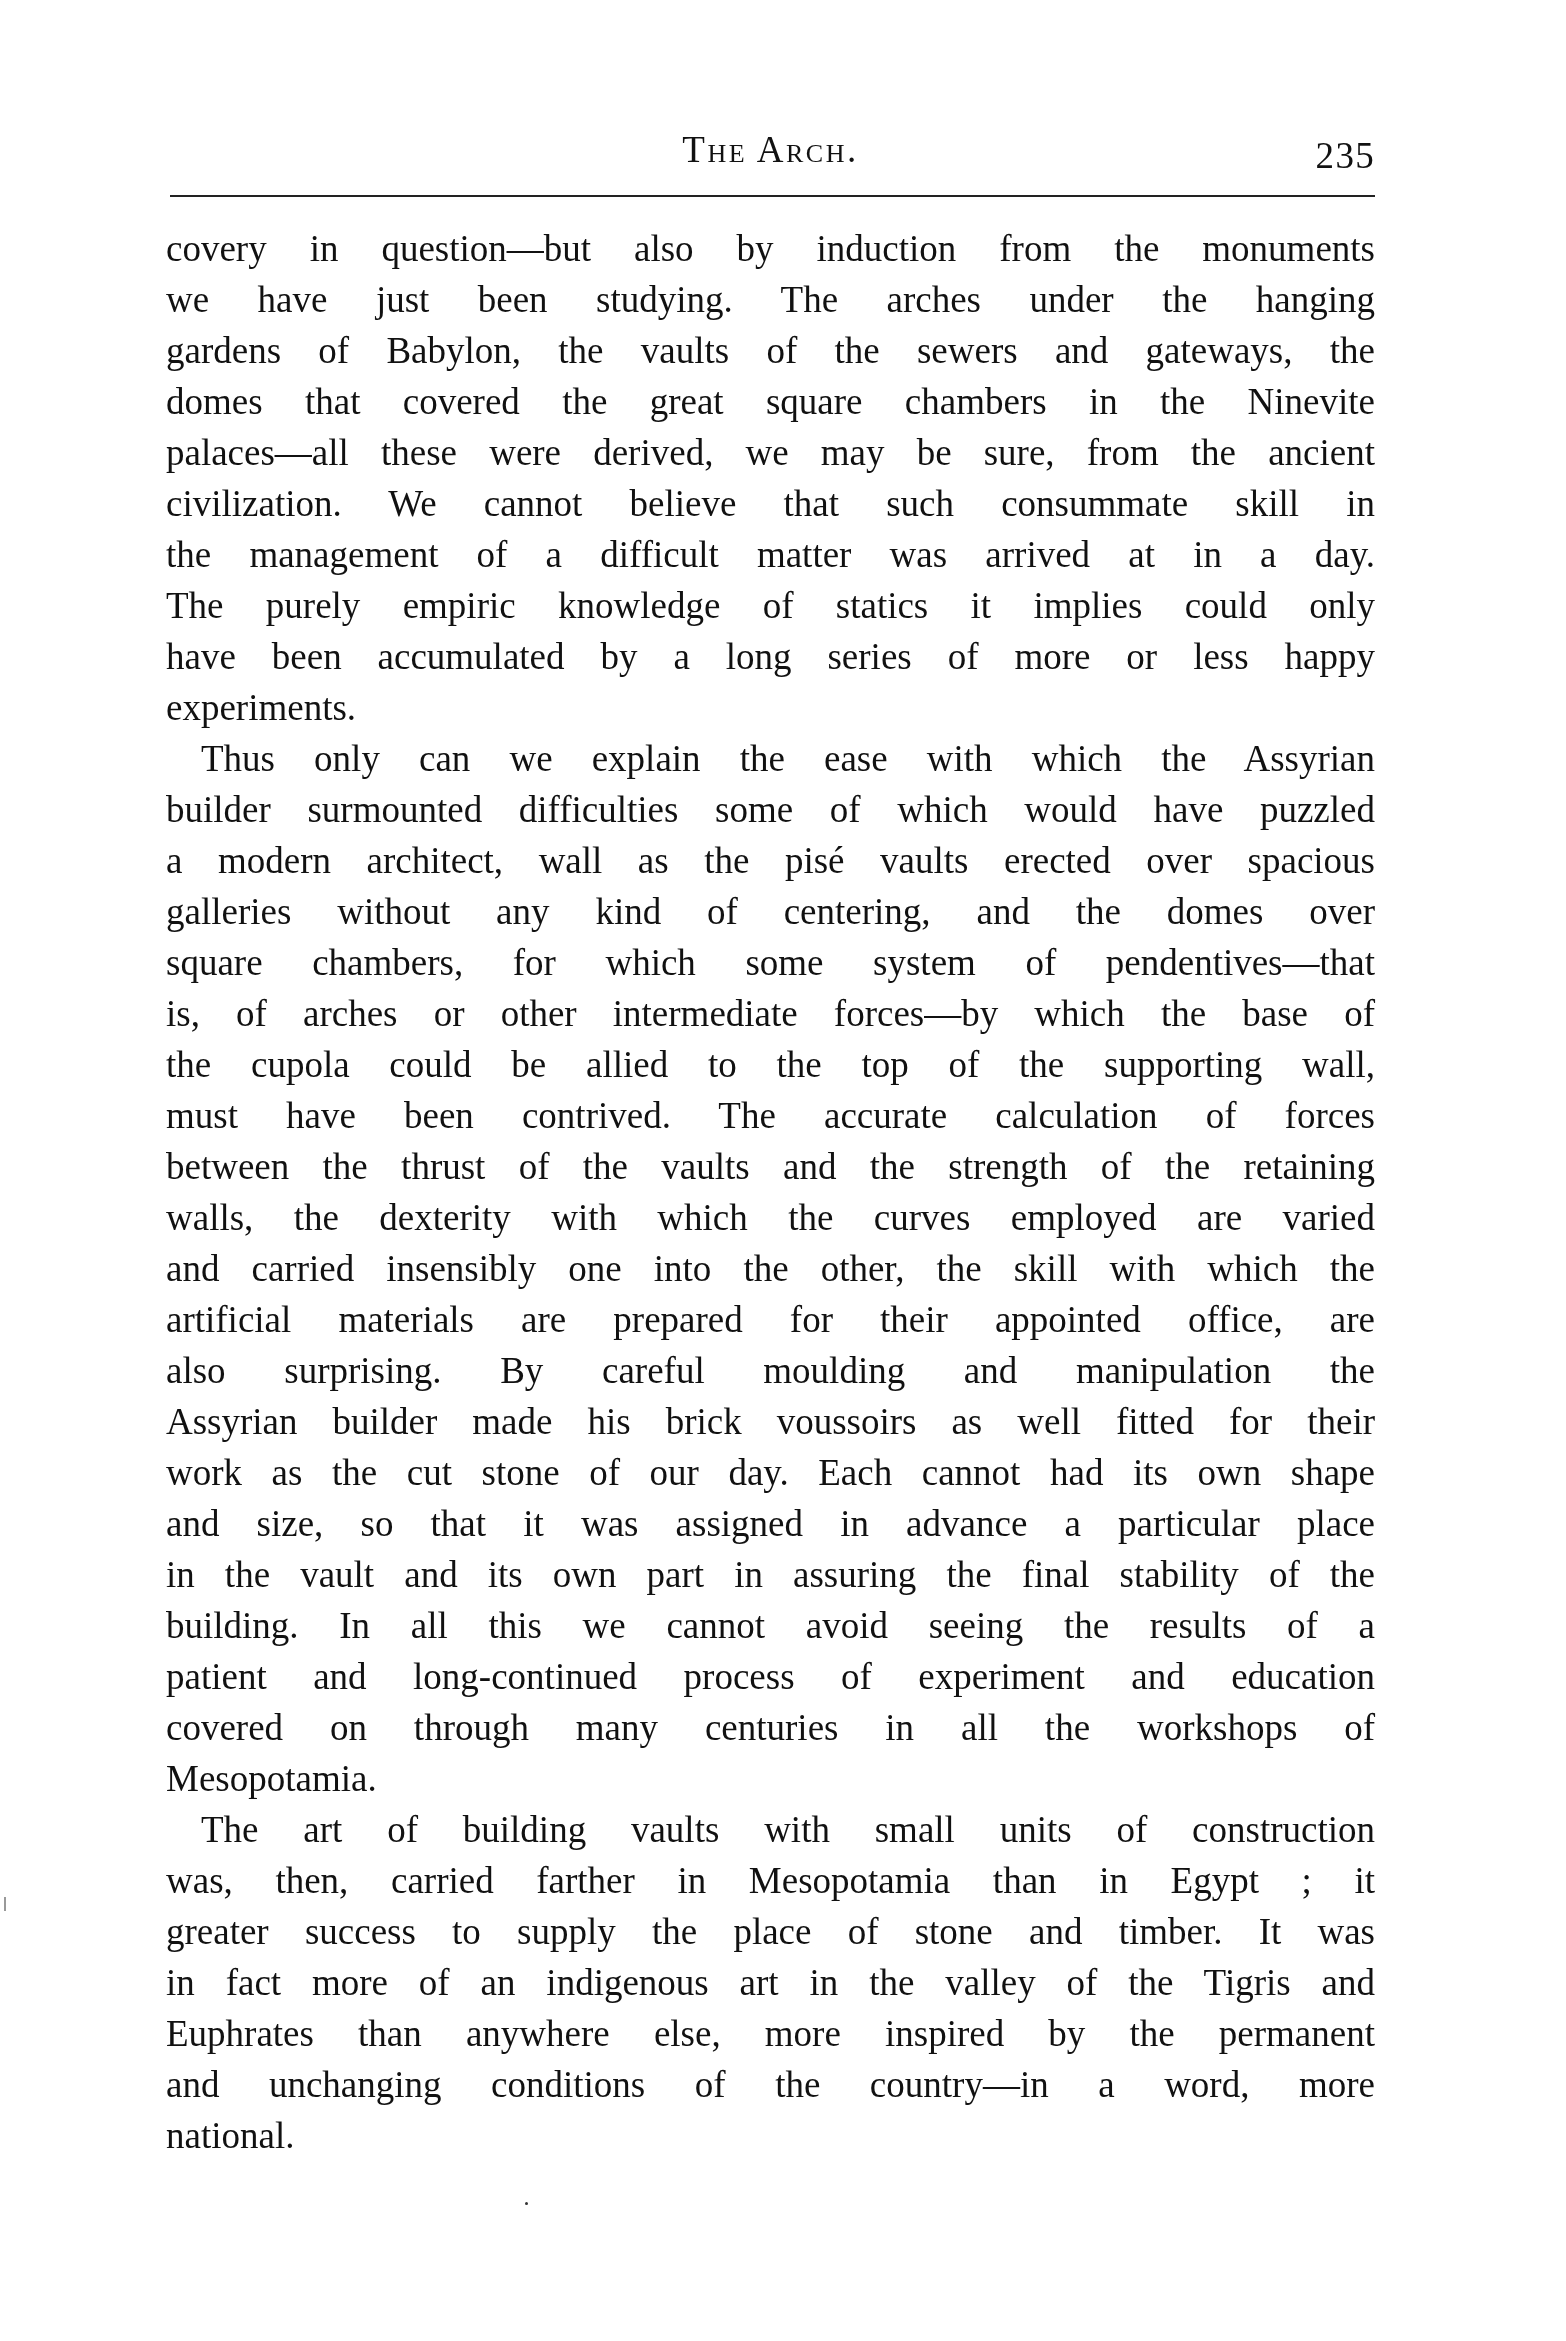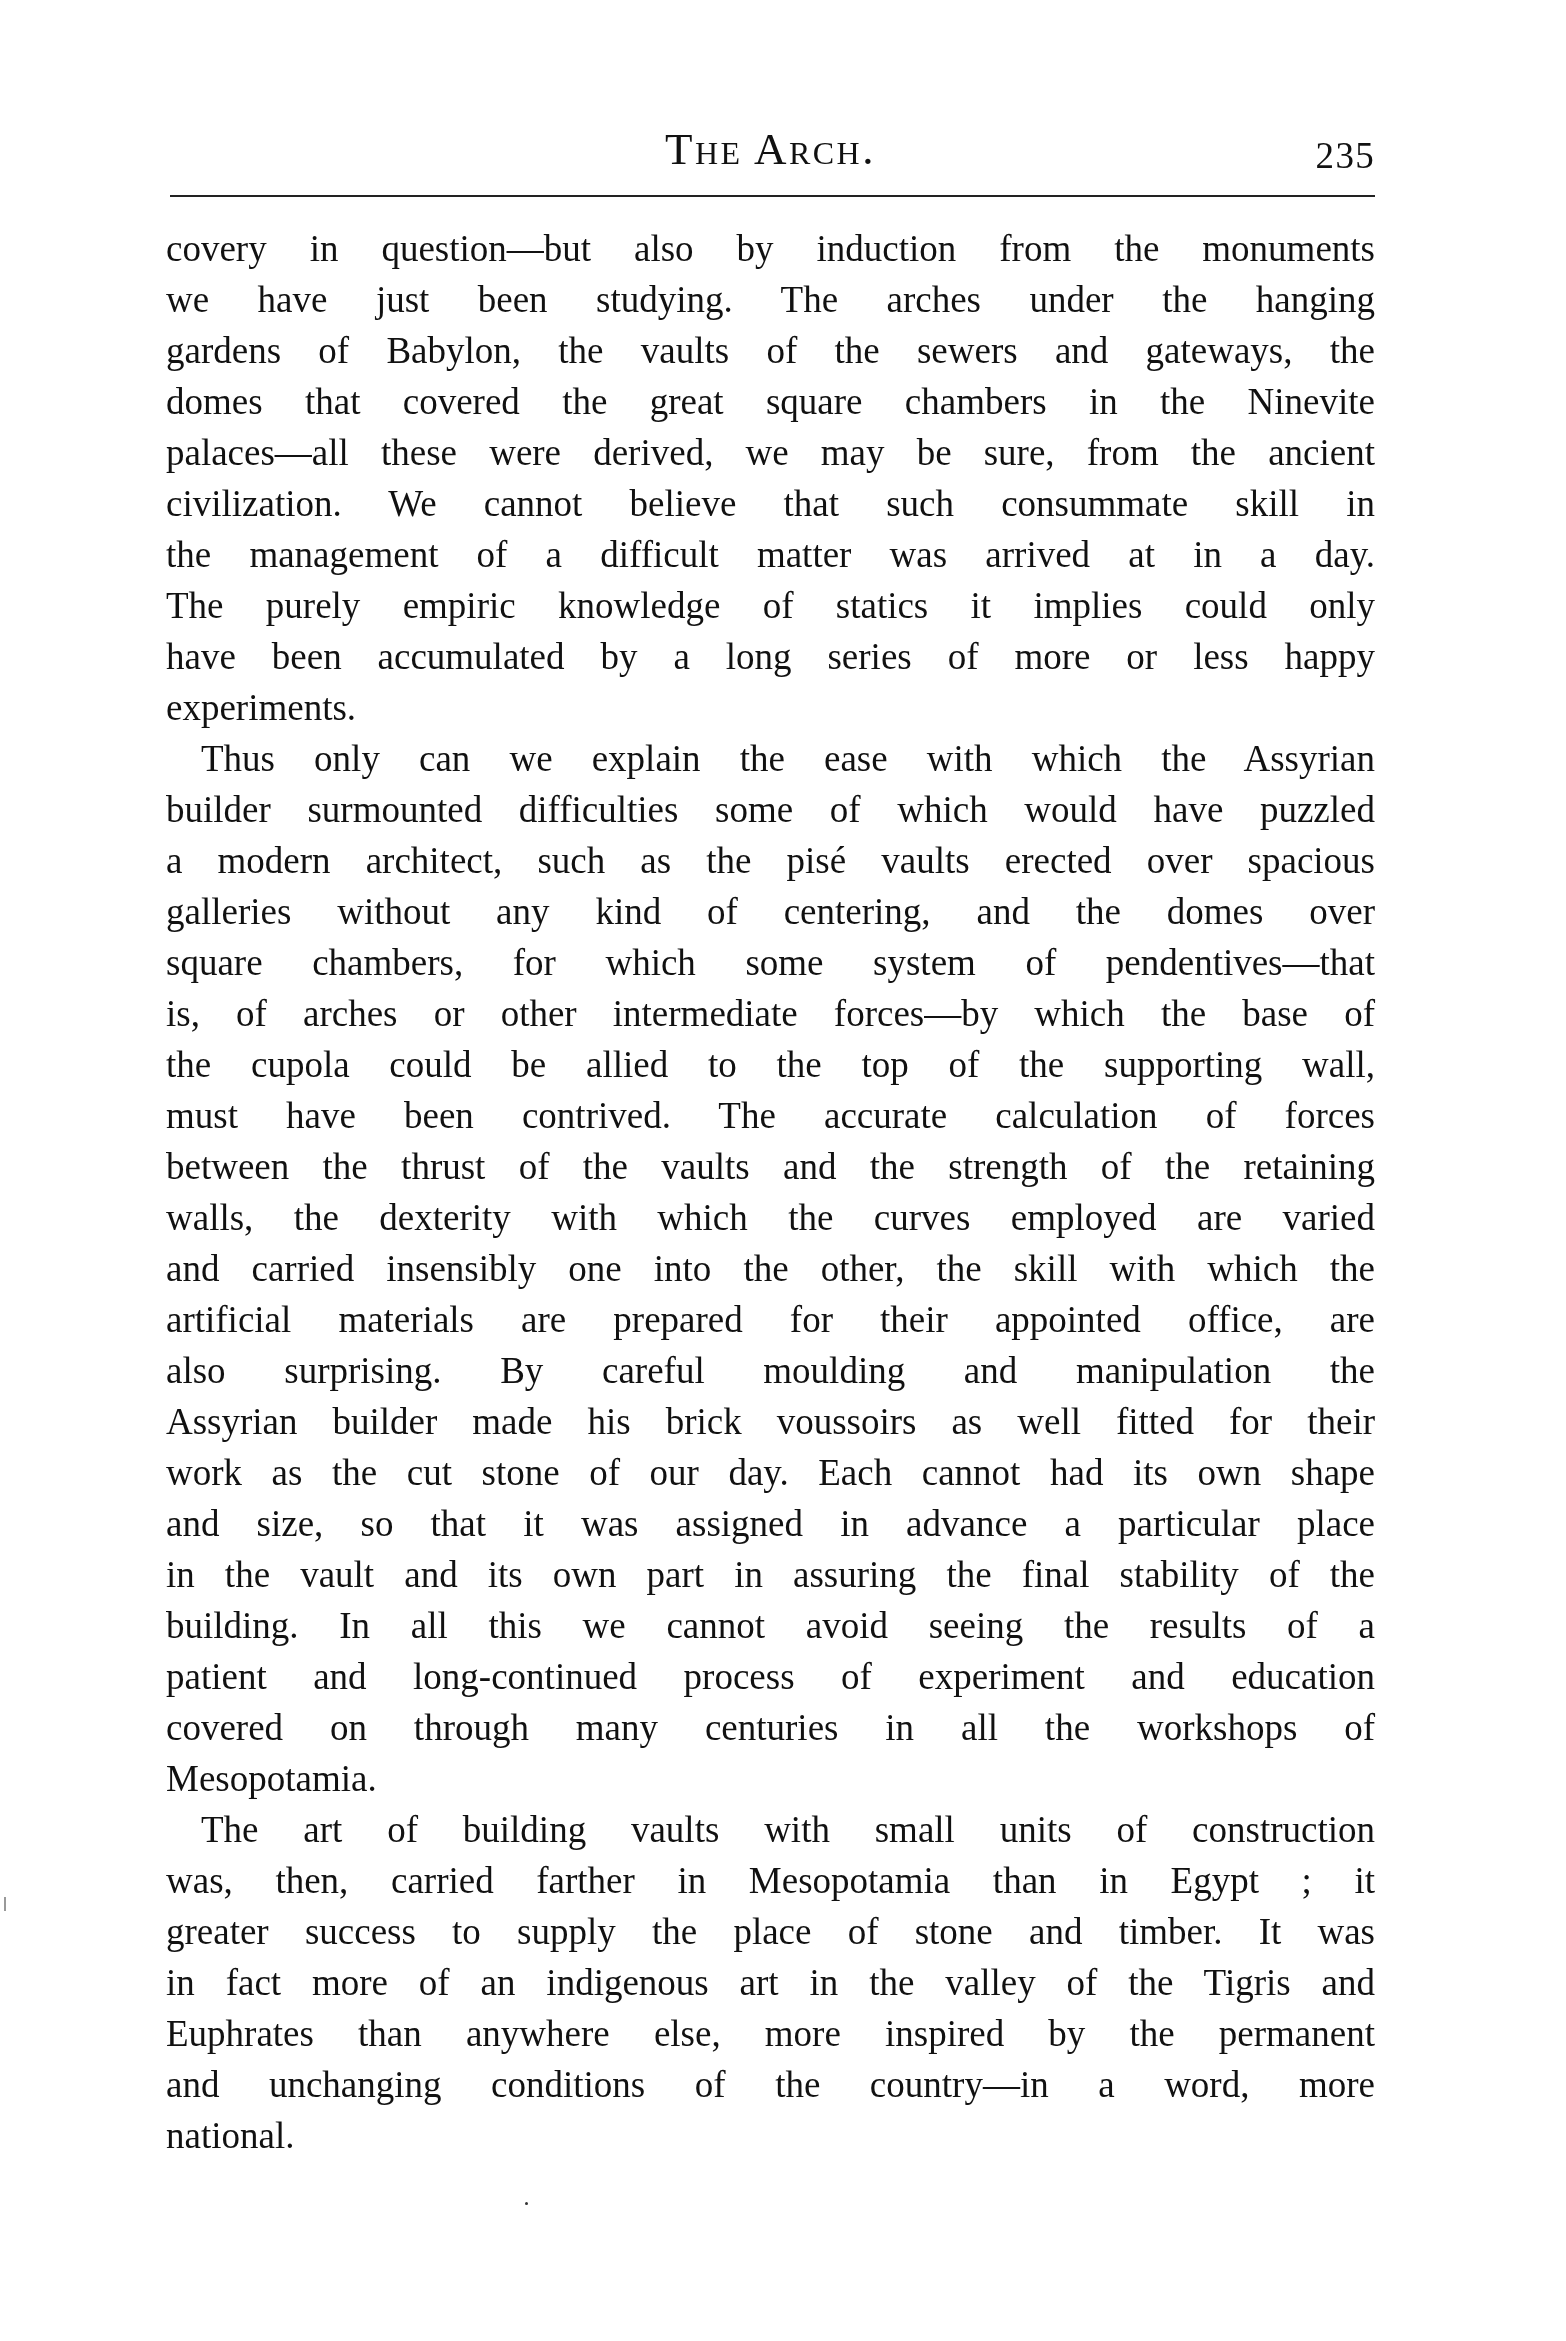--- a/index.html
+++ b/index.html
@@ -1,19 +1,19 @@
 <!DOCTYPE html>
 <html style="font-size:10px"><head>
 <meta charset="utf-8">
 <style>
   html, body { margin: 0; padding: 0; background: #ffffff; }
   body { width: 1567px; height: 2342px; position: relative; overflow: hidden; }
   .page { position: absolute; left: 0; top: 0; width: 1567px; height: 2342px; background: #ffffff; color: #111; font-family: "Liberation Serif", "DejaVu Serif", serif; }
   .running-head { position: absolute; left: 166px; top: 124px; width: 1209px; height: 51px; }
-  .running-title { position: absolute; left: 0; right: 0; text-align: center; top: 0; font-size: 45px; letter-spacing: 2.5px; font-variant: small-caps; line-height: 51px; }
+  .running-title { position: absolute; left: 0; right: 0; text-align: center; top: 0; font-size: 37px; letter-spacing: 2.5px; font-variant: small-caps; line-height: 51px; }
   .folio { position: absolute; right: 0; top: 6.3px; font-size: 37px; letter-spacing: 1.3px; line-height: 51px; }
   .head-rule { position: absolute; left: 170px; top: 195px; width: 1205px; height: 1.9px; background: #222; }
   .body-text { position: absolute; left: 166px; top: 223px; width: 1209px; font-size: 37px; line-height: 51px; }
   .line { display: block; white-space: nowrap; text-align: justify; text-align-last: justify; height: 51px; overflow: visible; }
   .line.last { text-align-last: left; }
   .line.indent { padding-left: 35px; }
   .stray-mark { position: absolute; left: 525px; top: 2202px; width: 3.2px; height: 3.2px; background: #333; border-radius: 50%; }
   .margin-mark { position: absolute; left: 3.8px; top: 1897px; width: 1.9px; height: 14px; background: #999; }
 </style>
 </head>
@@ -32,21 +32,21 @@
     <span class="line">gardens of Babylon, the vaults of the sewers and gateways, the</span>
     <span class="line">domes that covered the great square chambers in the Ninevite</span>
     <span class="line">palaces—all these were derived, we may be sure, from the ancient</span>
     <span class="line">civilization.  We cannot believe that such consummate skill in</span>
     <span class="line">the management of a difficult matter was arrived at in a day.</span>
     <span class="line">The purely empiric knowledge of statics it implies could only</span>
     <span class="line">have been accumulated by a long series of more or less happy</span>
     <span class="line last">experiments.</span>
     <span class="line indent">Thus only can we explain the ease with which the Assyrian</span>
     <span class="line">builder surmounted difficulties some of which would have puzzled</span>
-    <span class="line">a modern architect, such as the pisé vaults erected over spacious</span>
+    <span class="line">a modern architect, wall as the pisé vaults erected over spacious</span>
     <span class="line">galleries without any kind of centering, and the domes over</span>
     <span class="line">square chambers, for which some system of pendentives—that</span>
     <span class="line">is, of arches or other intermediate forces—by which the base of</span>
     <span class="line">the cupola could be allied to the top of the supporting wall,</span>
     <span class="line">must have been contrived.  The accurate calculation of forces</span>
     <span class="line">between the thrust of the vaults and the strength of the retaining</span>
     <span class="line">walls, the dexterity with which the curves employed are varied</span>
     <span class="line">and carried insensibly one into the other, the skill with which the</span>
     <span class="line">artificial materials are prepared for their appointed office, are</span>
     <span class="line">also surprising.  By careful moulding and manipulation the</span>

